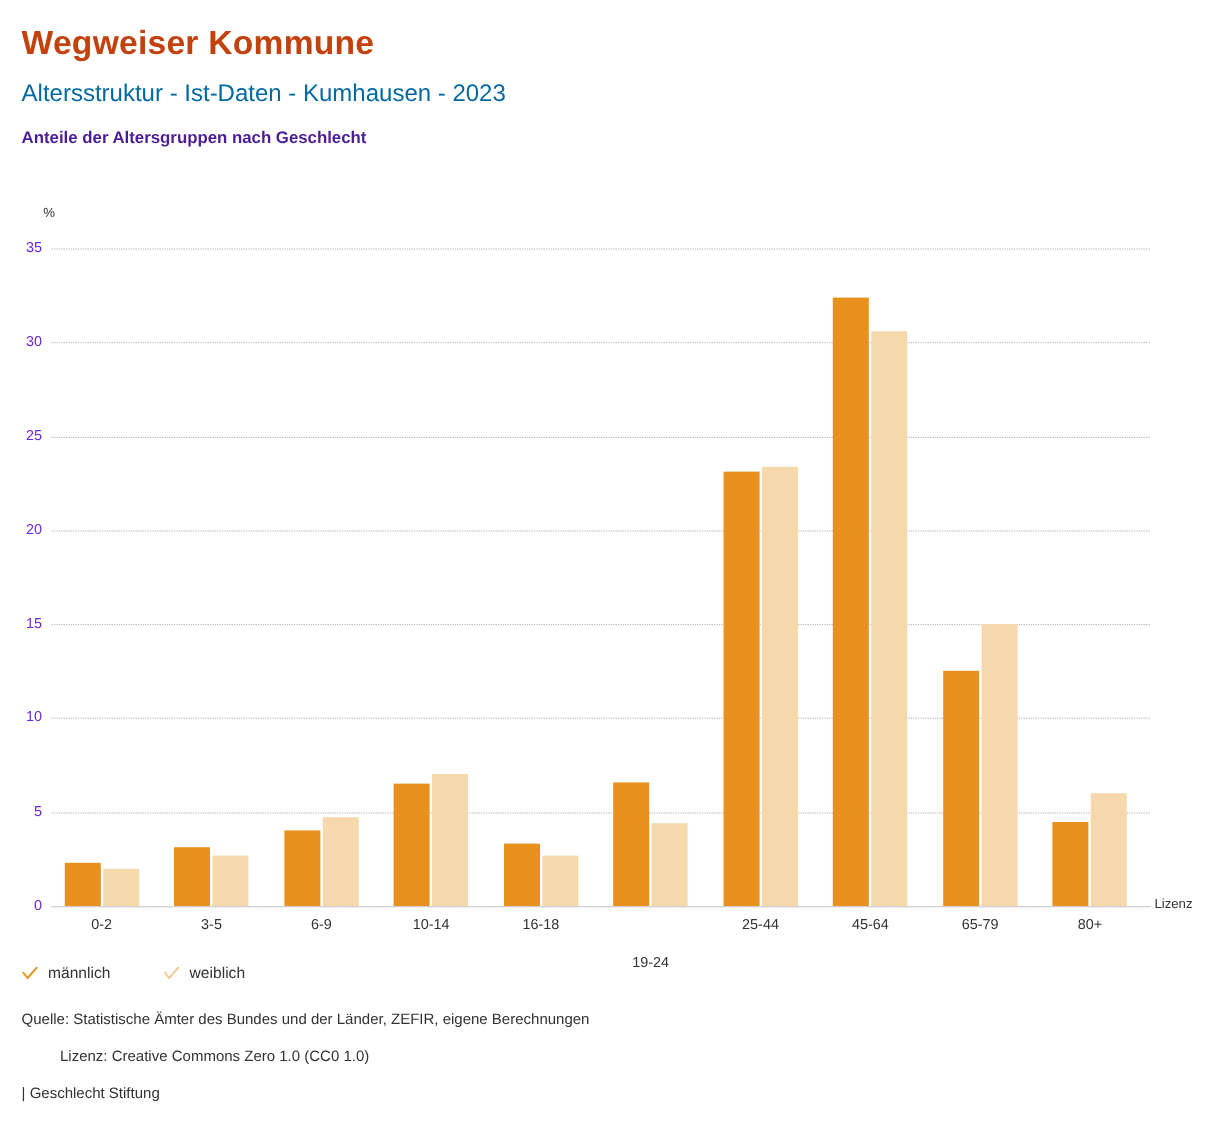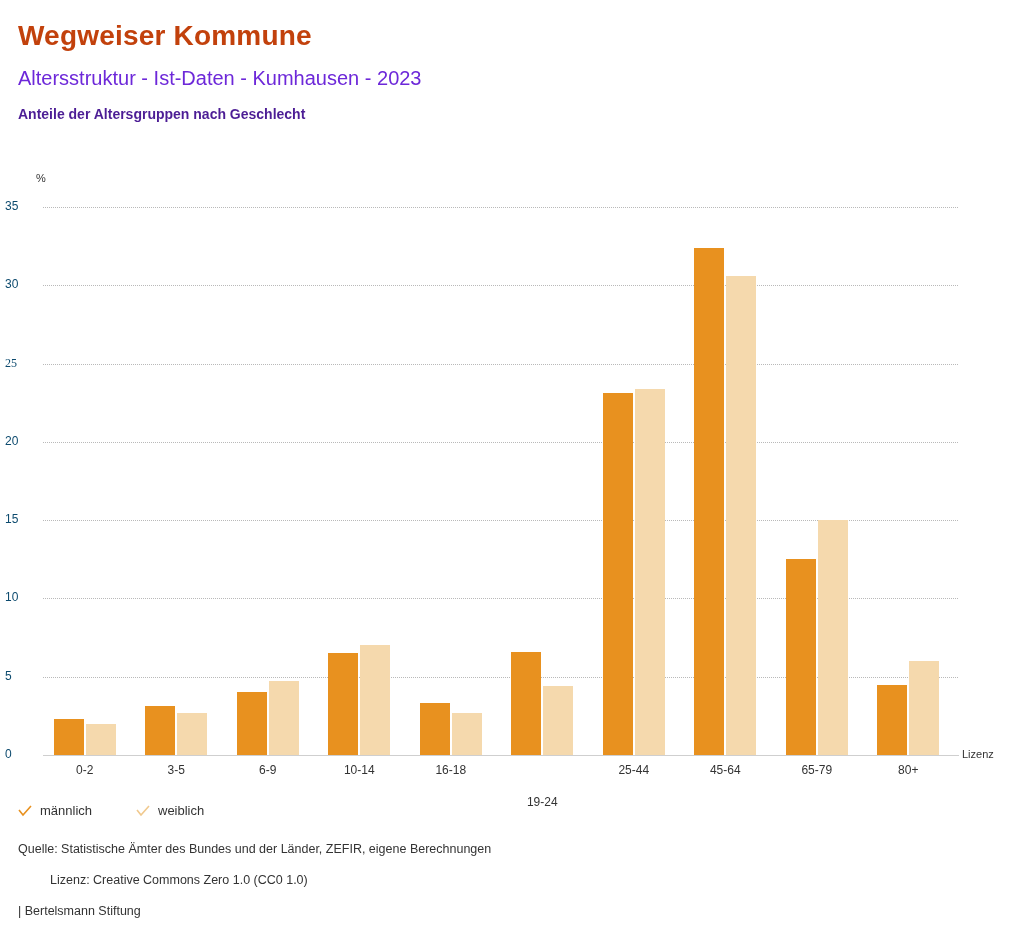--- a/index.html
+++ b/index.html
@@ -29,21 +29,21 @@
     font-weight: bold;
     letter-spacing: 0.2px;
     color: #c2410c;
   }
   .subtitle {
     position: absolute;
     left: 18px;
     top: 67px;
     font-size: 20px;
     font-weight: normal;
-    color: #6d28d9;
+    color: #0369a1;
   }
   .subsubtitle {
     position: absolute;
     left: 18px;
     top: 106px;
     font-size: 14px;
     font-weight: bold;
     color: #4c1d95;
   }
 
@@ -73,23 +73,23 @@
     position: absolute;
     left: 0;
     width: 915px;
     height: 0;
     border-top: 1px dotted #b9b9b9;
   }
   .ytick {
     position: absolute;
     right: 0;
     width: 30px;
-    text-align: left;
+    text-align: right;
     font-size: 12px;
-    color: #0c4a6e;
+    color: #6d28d9;
     transform: translateY(-8px);
   }
   .ytick-wrap {
     position: absolute;
     left: 0px;
     top: 207px;
     width: 35px;
     height: 548px;
   }
   .axis-bottom {
@@ -195,21 +195,21 @@
       <div class="gridline" style="top: 156.571px;"></div>
       <div class="gridline" style="top: 78.2857px;"></div>
       <div class="gridline" style="top: 0px;"></div>
     </div>
   <div class="ytick-wrap" id="yticks">
       <div class="ytick" style="top: 548px;">0</div>
       <div class="ytick" style="top: 469.714px;">5</div>
       <div class="ytick" style="top: 391.429px;">10</div>
       <div class="ytick" style="top: 313.143px;">15</div>
       <div class="ytick" style="top: 234.857px;">20</div>
-      <div class="ytick" style="top: 156.571px; font-family: Liberation Serif, serif;">25</div>
+      <div class="ytick" style="top: 156.571px;">25</div>
       <div class="ytick" style="top: 78.2857px;">30</div>
       <div class="ytick" style="top: 0px;">35</div>
     </div>
   <div class="axis-bottom"></div>
 
   <div class="bars-layer" id="bars">
       <div class="group" style="left: 10.75px; width: 62px;">
         <div class="bar m" title="männlich 0-2: 2.3%" style="height: 36.0114px; background: rgb(232, 145, 31);"></div>
         <div class="bar w" title="weiblich 0-2: 2%" style="height: 31.3143px; background: rgb(245, 217, 173);"></div>
       </div>
@@ -278,16 +278,16 @@
             <path d="M1 6 L5 11 L13 2" fill="none" stroke="#f0c98e" stroke-width="1.6"></path>
           </svg>
       </span>
       <span>weiblich</span>
     </div>
   </div>
 
   <div class="footnotes">
     <div class="footnote fn0">Quelle: Statistische Ämter des Bundes und der Länder, ZEFIR, eigene Berechnungen</div>
     <div class="footnote fn1">Lizenz: Creative Commons Zero 1.0 (CC0 1.0)</div>
-    <div class="footnote fn2">| Bertelsmann Stiftung</div>
+    <div class="footnote fn2">| Geschlecht Stiftung</div>
   </div>
 
 </div>
 
 </body></html>

